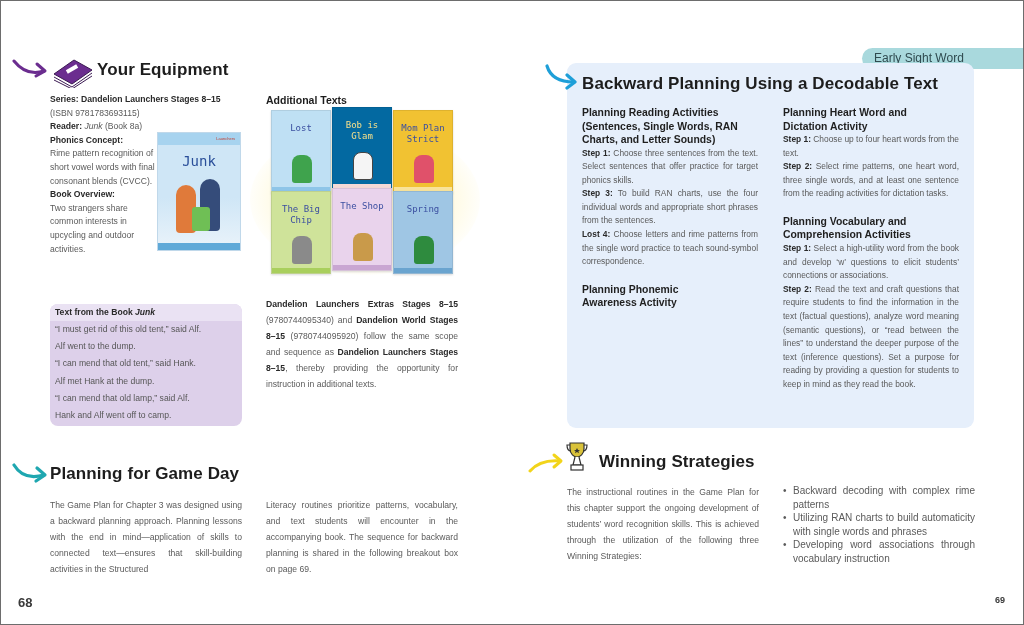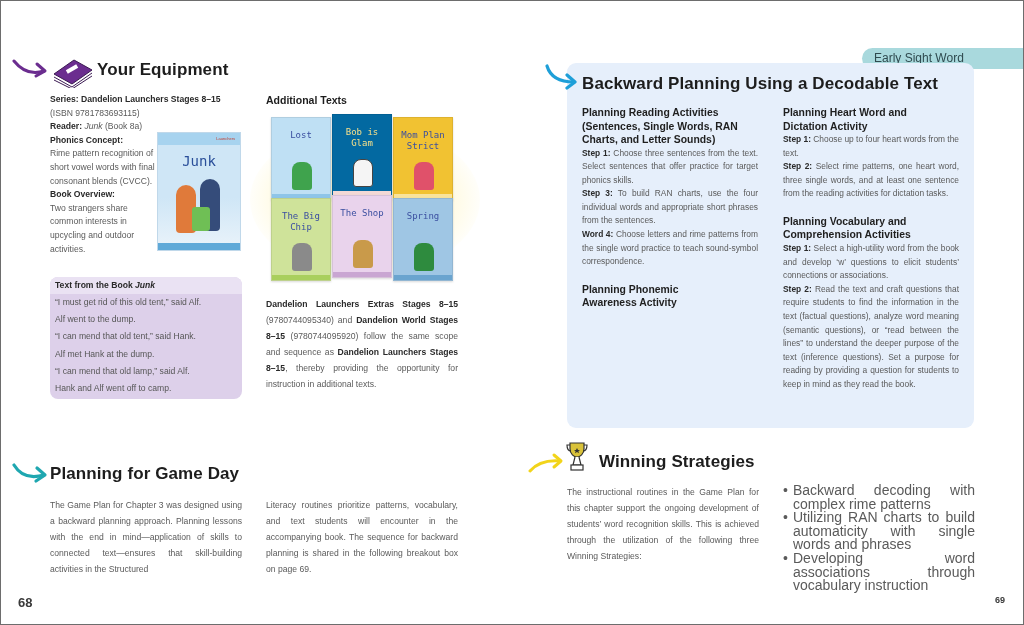--- a/index.html
+++ b/index.html
@@ -24,27 +24,27 @@
   .eq-info .lbl { font-weight: bold; color: #2a2a2a; }
   .junk-cover { position: absolute; left: 157px; top: 132px; width: 84px; height: 119px; background: linear-gradient(#cfe6f6 0%, #cfe6f6 55%, #eaf3fa 100%); border: 1px solid #c0d8ea; }
   .junk-cover .top { height: 12px; background: #a7d3ef; position: relative; }
   .junk-cover .brand { position: absolute; right: 5px; top: 3px; font-size: 4px; color: #c0392b; }
   .junk-cover .ttl { text-align: center; font-family: "DejaVu Sans Mono", monospace; font-size: 14px; color: #2a4f9a; margin-top: 8px; }
   .junk-cover .band { position: absolute; left: 0; right: 0; bottom: 0; height: 7px; background: #5fa9d8; }
   .junk-cover .fox { position: absolute; left: 18px; top: 52px; width: 20px; height: 48px; background: #e07a3a; border-radius: 10px 10px 4px 4px; }
   .junk-cover .rab { position: absolute; left: 42px; top: 46px; width: 20px; height: 52px; background: #354c7a; border-radius: 10px 10px 4px 4px; }
   .junk-cover .bag { position: absolute; left: 34px; top: 74px; width: 18px; height: 24px; background: #6fbf55; border-radius: 3px; }
 
-  .quote-box { position: absolute; left: 50px; top: 277px; width: 192px; height: 122px; background: #ddd0ea; border-radius: 8px; overflow: hidden; }
+  .quote-box { position: absolute; left: 50px; top: 304px; width: 192px; height: 122px; background: #ddd0ea; border-radius: 8px; overflow: hidden; }
   .quote-box .qhead { background: #eae2f3; height: 17px; padding: 3px 0 0 5px; font-size: 8.6px; font-weight: bold; color: #2a2a2a; }
   .quote-box .qline { font-size: 8.6px; color: #565656; padding-left: 5px; height: 17.2px; line-height: 17.2px; }
 
   .add-title { position: absolute; left: 266px; top: 94px; font-size: 10.5px; font-weight: bold; color: #1d1d1d; }
   .glow { position: absolute; left: 250px; top: 125px; width: 230px; height: 150px; border-radius: 50%; background: radial-gradient(#fdf7d4 0%, #fffbe6 55%, rgba(255,255,255,0) 75%); }
-  .books { position: absolute; left: 271px; top: 112px; width: 184px; height: 170px; }
+  .books { position: absolute; left: 271px; top: 105px; width: 184px; height: 170px; }
   .bk { position: absolute; width: 60px; height: 83px; border: 1px solid rgba(0,0,0,0.08); overflow: hidden; box-shadow: 0 1px 2px rgba(0,0,0,0.15); }
   .bk .bt { font-family: "DejaVu Sans Mono", monospace; font-size: 9px; line-height: 11px; text-align: center; color: #3b4fa0; margin-top: 12px; }
   .bk .fig { position: absolute; left: 20px; top: 44px; width: 20px; height: 28px; border-radius: 8px 8px 3px 3px; }
   .bk .strip { position: absolute; left: 0; right: 0; bottom: 0; height: 5px; }
 
   .add-para { position: absolute; left: 266px; top: 296px; width: 192px; }
   .add-para2 { position: absolute; left: 266px; top: 393px; width: 192px; }
 
   .pg-arrow { position: absolute; left: 12px; top: 459px; width: 36px; height: 26px; }
   .pg-title { position: absolute; left: 50px; top: 464px; }
@@ -62,21 +62,21 @@
   .bp-col.c2 { left: 783px; top: 106px; }
   .sub-h { font-size: 10.4px; font-weight: bold; color: #1f1f1f; line-height: 13.5px; }
   .steps { font-size: 8.4px; line-height: 13.6px; color: #5a5a5a; text-align: justify; }
   .gap { height: 14px; }
 
   .ws-arrow { position: absolute; left: 528px; top: 452px; width: 36px; height: 22px; }
   .ws-trophy { position: absolute; left: 566px; top: 441px; width: 22px; height: 32px; }
   .ws-title { position: absolute; left: 599px; top: 452px; }
   .ws-para { position: absolute; left: 567px; top: 484px; width: 192px; }
   .ws-list { position: absolute; left: 783px; top: 484px; width: 192px; list-style: none; }
-  .ws-list li { position: relative; padding-left: 10px; font-size: 14px; line-height: 13.6px; color: #5a5a5a; text-align: justify; }
+  .ws-list li { position: relative; padding-left: 10px; font-size: 10px; line-height: 13.6px; color: #5a5a5a; text-align: justify; }
   .ws-list li::before { content: "•"; position: absolute; left: 0; color: #5a5a5a; }
   .pnum-r { position: absolute; left: 995px; top: 595px; font-size: 9px; font-weight: bold; color: #3a3a3a; }
 </style>
 </head>
 <body>
 
 <div class="spread">
 
   <svg class="eq-arrow" viewBox="0 0 36 26">
     <path d="M2 6 C 10 16, 20 20, 32 16" stroke="#6b2d8f" stroke-width="3" fill="none" stroke-linecap="round"></path>
@@ -174,21 +174,21 @@
     <path d="M3 4 C 6 14, 14 20, 30 20" stroke="#1e9fd8" stroke-width="3.2" fill="none" stroke-linecap="round"></path>
     <path d="M23 13 L31 20 L23 26" stroke="#1e9fd8" stroke-width="3.2" fill="none" stroke-linecap="round" stroke-linejoin="round"></path>
   </svg>
   <div class="bp-title h-section">Backward Planning Using a Decodable Text</div>
 
   <div class="bp-col c1">
     <div class="sub-h">Planning Reading Activities (Sentences, Single Words, RAN Charts, and Letter Sounds)</div>
     <div class="steps">
       <div><span class="b">Step 1:</span><span> Choose three sentences from the text. Select sentences that offer practice for target phonics skills.</span></div>
       <div><span class="b">Step 3:</span><span> To build RAN charts, use the four individual words and appropriate short phrases from the sentences.</span></div>
-      <div><span class="b">Word 4:</span><span> Choose letters and rime patterns from the single word practice to teach sound-symbol correspondence.</span></div>
+      <div><span class="b">Lost 4:</span><span> Choose letters and rime patterns from the single word practice to teach sound-symbol correspondence.</span></div>
     </div>
     <div class="gap"></div>
     <div class="sub-h" style="width:120px;">Planning Phonemic Awareness Activity</div>
   </div>
 
   <div class="bp-col c2">
     <div class="sub-h" style="width:125px;">Planning Heart Word and Dictation Activity</div>
     <div class="steps">
       <div><span class="b">Step 1:</span><span> Choose up to four heart words from the text.</span></div>
       <div><span class="b">Step 2:</span><span> Select rime patterns, one heart word, three single words, and at least one sentence from the reading activities for dictation tasks.</span></div>

